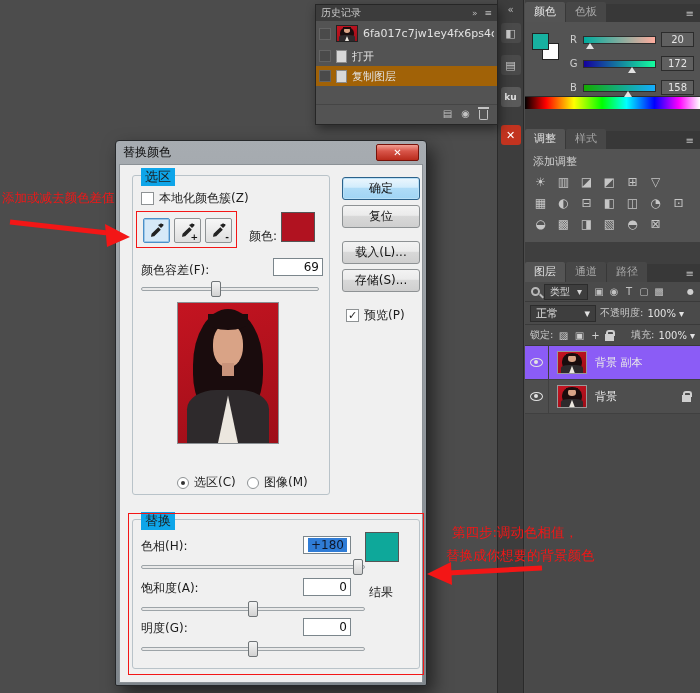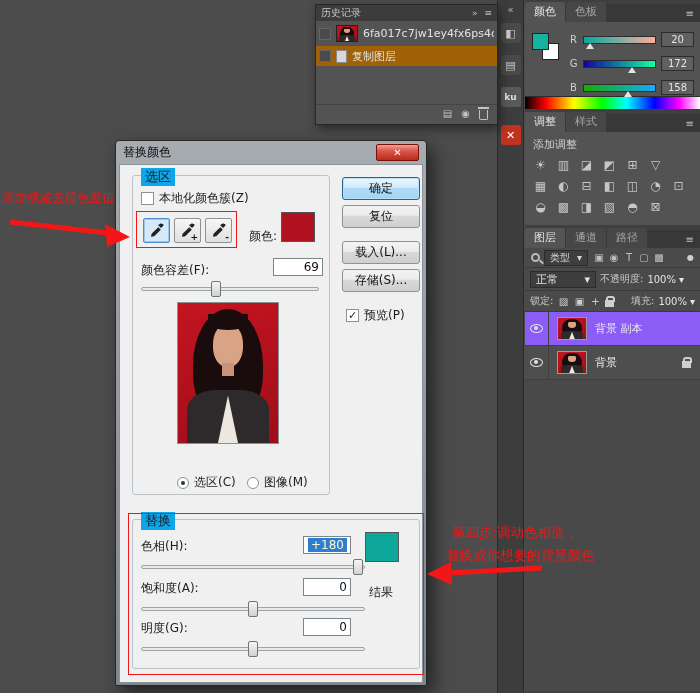--- a/index.html
+++ b/index.html
@@ -8,21 +8,21 @@
 
 
 .dock{position:absolute;left:497px;top:0;width:27px;height:693px;background:#3d3d3d;border-left:1px solid #2a2a2a;border-right:1px solid #2a2a2a;display:flex;flex-direction:column;align-items:center;padding-top:4px}
 .dock-expand{color:#b9b9b9;font-size:10px;margin-bottom:8px}
 .dock-icon{width:20px;height:20px;border-radius:3px;background:#4a4a4a;color:#c9c9c9;font-size:11px;display:flex;align-items:center;justify-content:center;margin-bottom:12px}
 .dock-icon.kuler{font-size:9px;font-weight:bold;background:#5a5a5a;color:#e0e0e0}
 .dock-icon.redx{background:#c2331f;color:#fff;font-weight:bold;margin-top:6px}
 
 
 .rightcol{position:absolute;left:525px;top:0;width:175px;height:693px;background:#3f3f3f;padding-top:4px}
-.panel{margin-bottom:5px}
+.panel{margin-bottom:22px}
 .tabbar{height:18px;background:#383838;display:flex;align-items:flex-end;color:#a6a6a6;font-size:11px}
 .tab{padding:2px 9px 3px;background:#474747;margin-right:1px;border-radius:2px 2px 0 0}
 .tab.active{background:#545454;color:#e2e2e2}
 .tabbar-menu{margin-left:auto;padding:0 6px 3px;color:#bdbdbd;font-size:10px}
 .color-body{background:#535353;padding:9px 6px 4px;position:relative;height:74px}
 .fgbg{position:absolute;left:7px;top:11px;width:30px;height:30px}
 .bg-sw{position:absolute;left:10px;top:10px;width:17px;height:17px;background:#fff;border:1px solid #222}
 .fg-sw{position:absolute;left:0;top:0;width:17px;height:17px;border:1px solid #222}
 .ch-rows{margin-left:38px;display:flex;flex-direction:column;gap:9px;padding-top:1px}
 .ch-row{display:flex;align-items:center;gap:5px}
@@ -89,21 +89,21 @@
 
 .dialog{position:absolute;left:115px;top:140px;width:312px;height:546px;z-index:10;background:linear-gradient(#a7acb1,#7e858b);border:1px solid #26282a;border-radius:4px 4px 2px 2px;box-shadow:6px 8px 18px rgba(0,0,0,.55);padding:0 3px 3px}
 .titlebar{height:23px;display:flex;align-items:center;padding:0 4px}
 .title{font-size:12px;color:#0c0c0c}
 .close-btn{margin-left:auto;width:43px;height:17px;background:linear-gradient(#f2a094,#d9564a 40%,#b92b1c);border:1px solid #771209;border-radius:2px;color:#fff;font-size:10px;line-height:15px;text-align:center;font-weight:bold}
 .client{position:relative;width:100%;height:519px;background:#f0f0f0;border:1px solid #8b9196;font-size:12px;color:#111}
 .group{position:absolute;border:1px solid #b9c3c9;border-radius:3px}
 .legend{position:absolute;top:-8px;left:8px;background:#0ea5e9;padding:0 4px;font-size:13px;color:#1c1c1c}
 .g-label{position:absolute;font-size:12px;color:#1c1c1c;white-space:nowrap}
 .field{position:absolute;height:18px;background:#fff;border:1px solid #7b868c;font-size:12px;display:flex;align-items:center;justify-content:flex-end;padding:0 3px}
-.field .sel{color:#fef9c3;padding:0 3px}
+.field .sel{color:#0f172a;padding:0 3px}
 .btn{position:absolute;width:78px;height:23px;font-size:12px;color:#111;text-align:center;line-height:21px;background:linear-gradient(#f3f3f3,#ebebeb 45%,#d9d9d9 46%,#cfcfcf);border:1px solid #8e9294;border-radius:3px}
 .btn.default{background:linear-gradient(#ecf6fd,#d1ecfc 45%,#b0dcf7 46%,#a0d5f5);border:1px solid #2c628b;box-shadow:0 0 0 1px #b9e0f7 inset}
 .checkbox{position:absolute;display:flex;align-items:center;gap:5px;font-size:12px;color:#1c1c1c}
 .cb-box{width:13px;height:13px;background:#fff;border:1px solid #8e9294;font-size:11px;line-height:11px;text-align:center;color:#222;flex:none}
 .radio{position:absolute;display:flex;align-items:center;gap:5px;font-size:12px;color:#1c1c1c}
 .rb{width:12px;height:12px;border:1px solid #8e9294;border-radius:50%;background:#fff;position:relative;flex:none}
 .radio.checked .rb:after{content:"";position:absolute;left:3px;top:3px;width:4px;height:4px;border-radius:50%;background:#333}
 .win-slider{position:absolute;height:18px}
 .win-slider .track{position:absolute;left:0;right:0;top:7px;height:4px;background:#e9e9e9;border:1px solid #9da4a8;border-radius:2px}
 .sl-thumb{position:absolute;top:1px;width:10px;height:16px;margin-left:-5px;background:linear-gradient(#f4f4f4,#d2d2d2);border:1px solid #6f7477;border-radius:2px}
@@ -140,20 +140,25 @@
       <span class="h-thumb">
         <span class="portrait">
             <i class="p-hair"></i>
             <i class="p-face"></i>
             <i class="p-fringe"></i>
             <i class="p-jacket"></i>
             <i class="p-shirt"></i>
           </span>
       </span>
       <span class="h-label">6fa017c7jw1ey4fx6ps4c...</span>
+    </div>
+    <div class="h-row">
+      <span class="h-src"></span>
+      <span class="doc-icon"></span>
+      <span class="h-label">打开</span>
     </div>
     <div class="h-row selected">
       <span class="h-src"></span>
       <span class="doc-icon"></span>
       <span class="h-label">复制图层</span>
     </div>
     <div class="h-footer">
       <span>▤</span>
       <span>◉</span>
       <span class="trash"></span>

